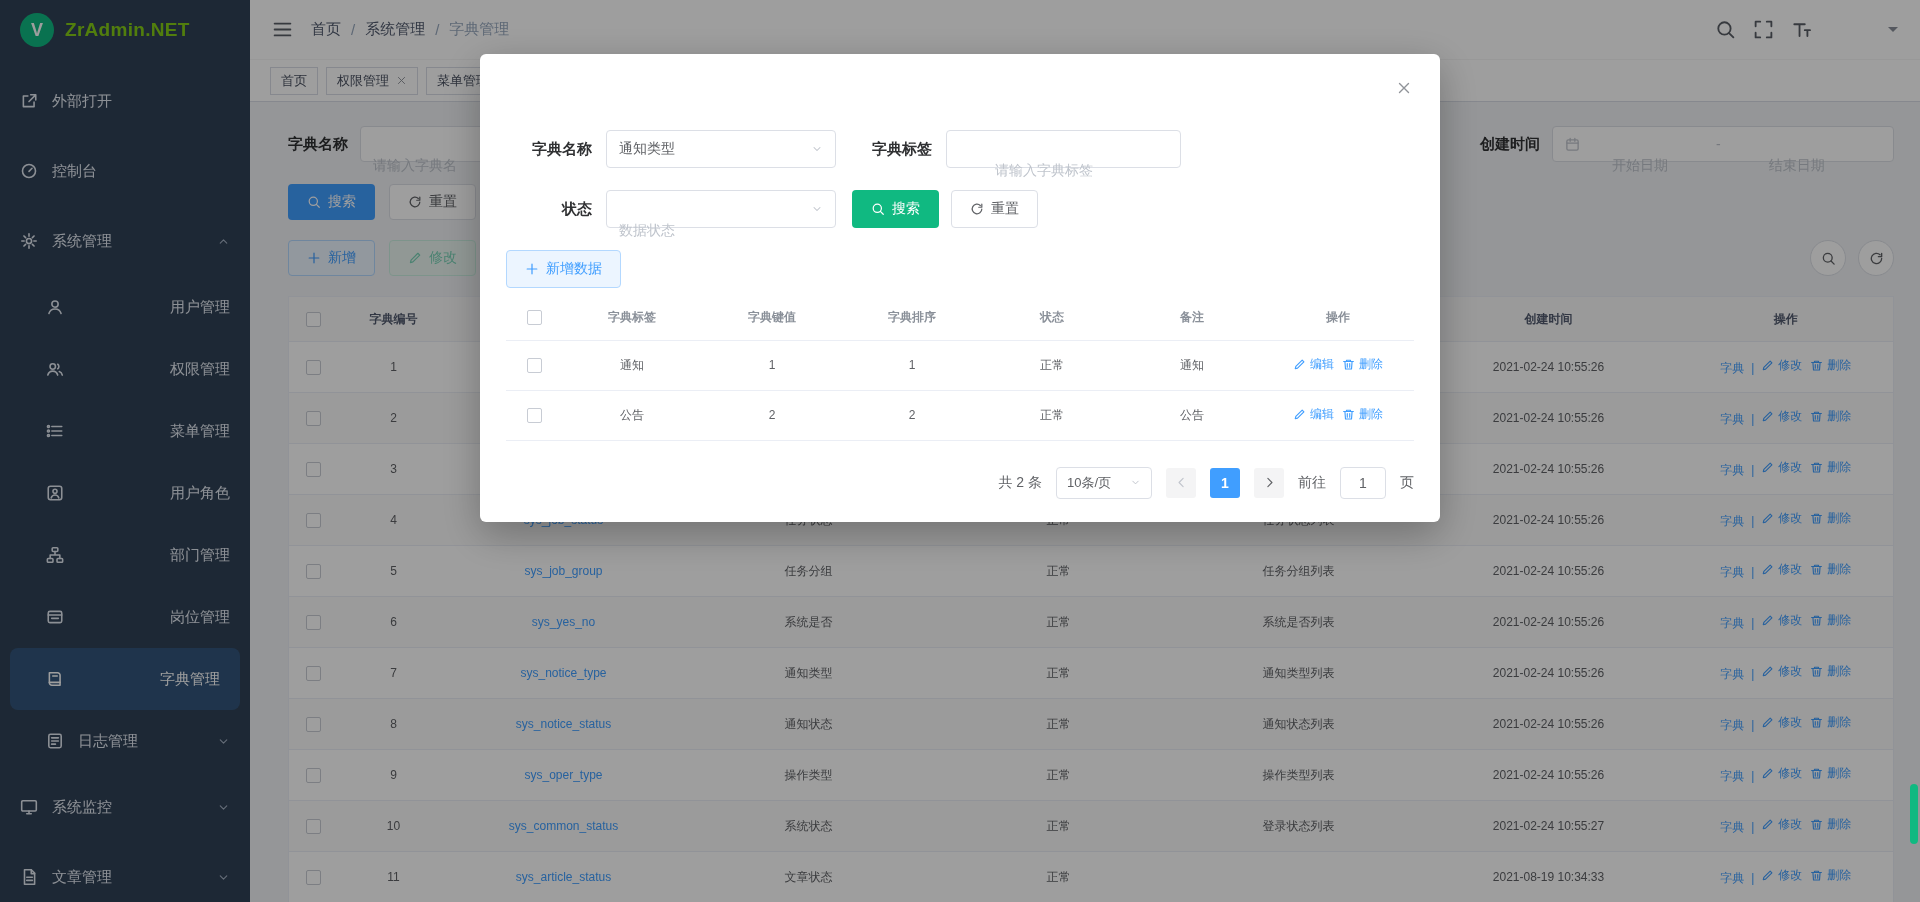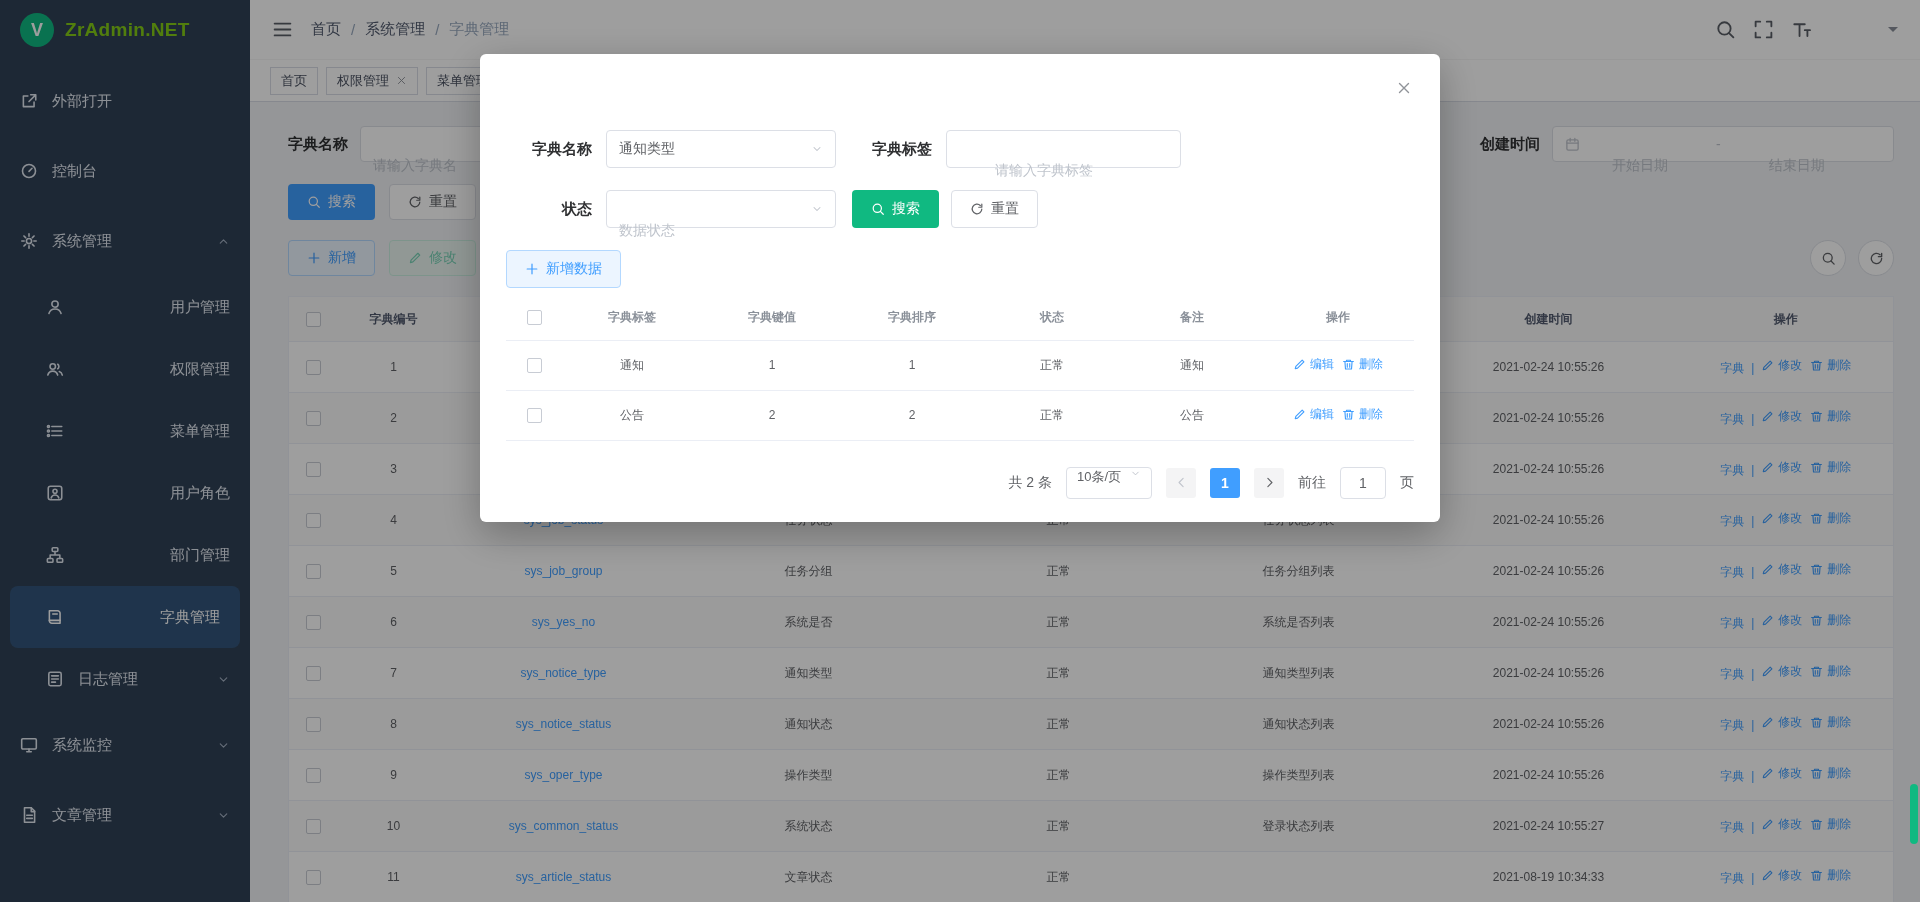--- a/index.html
+++ b/index.html
@@ -90,21 +90,21 @@
   .ml2 { width:96px; }
   .input2 { width:235px; cursor:text;padding-left:48px; }
   .mrow .btn { margin-left:16px; height:38px; }
   .mrow .btn + .btn { margin-left:12px; }
   .add-data { background:#ecf5ff; border-color:#b3d8ff; color:var(--primary,#409eff); height:38px; margin-bottom:8px; }
   .mgrid { border:none; }
   .mgrid th { background:#fff; color:#8a9099; font-weight:700; height:44px; }
   .mgrid td { height:50px; }
   .mgrid tbody tr:nth-child(even) { background:#fff; }
   .m-pagination { margin-top:26px; display:flex; align-items:center; justify-content:flex-end; gap:14px; font-size:14px; color:#606266; }
-  .psel { width:86px; height:32px; border:1px solid #dcdfe6; border-radius:4px; display:flex; padding:0 10px; font-size:13px; color:#606266; cursor:pointer; }
+  .psel { width:96px; height:32px; border:1px solid #dcdfe6; border-radius:4px; display:flex; align-items:center; padding:0 10px; font-size:13px; color:#606266; cursor:pointer; }
   .psel .chev { margin-left:auto; width:11px; height:11px; color:#c0c4cc; }
   .pbtn { width:30px; height:30px; border-radius:3px; background:#f4f4f5; color:#606266; display:inline-flex; align-items:center; justify-content:center; cursor:pointer; font-size:14px; }
   .pbtn svg { width:13px; height:13px; }
   .pbtn.disabled { color:#c0c4cc; }
   .pbtn.active { background:var(--primary,#409eff); color:#fff; font-weight:700; }
   .goto { width:46px; height:32px; border:1px solid #dcdfe6; border-radius:4px; display:flex; align-items:center; justify-content:center; color:#606266; cursor:text; }
 
   .scroll-thumb { position:fixed; right:2px; top:784px; width:8px; height:60px; border-radius:4px; background:var(--teal,#10b981); z-index:70; cursor:grab; }
 </style>
 </head>
@@ -193,20 +193,29 @@
         <div class="menu-item sub">
           <span class="icon">
             <svg viewBox="0 0 16 16">
               <rect x="5.5" y="1.5" width="5" height="3.4" rx=".8"></rect>
               <rect x="1.2" y="11.1" width="5" height="3.4" rx=".8"></rect>
               <rect x="9.8" y="11.1" width="5" height="3.4" rx=".8"></rect>
               <path d="M8 4.9V8M3.7 11.1V8h8.6v3.1"></path>
             </svg>
           </span>
           <span>部门管理</span>
+        </div>
+        <div class="menu-item sub">
+          <span class="icon">
+            <svg viewBox="0 0 16 16">
+              <rect x="2" y="3" width="12" height="10" rx="1.5"></rect>
+              <path d="M2 6.2h12M5 9.2h6"></path>
+            </svg>
+          </span>
+          <span>岗位管理</span>
         </div>
         <div class="menu-item sub active">
           <span class="icon">
             <svg viewBox="0 0 16 16">
               <path d="M3 2.5h7.3a2.2 2.2 0 0 1 2.2 2.2v8.8H5.2A2.2 2.2 0 0 1 3 11.3V2.5z"></path>
               <path d="M3 11h9.5M6 5.4h4"></path>
             </svg>
           </span>
           <span>字典管理</span>
         </div>

